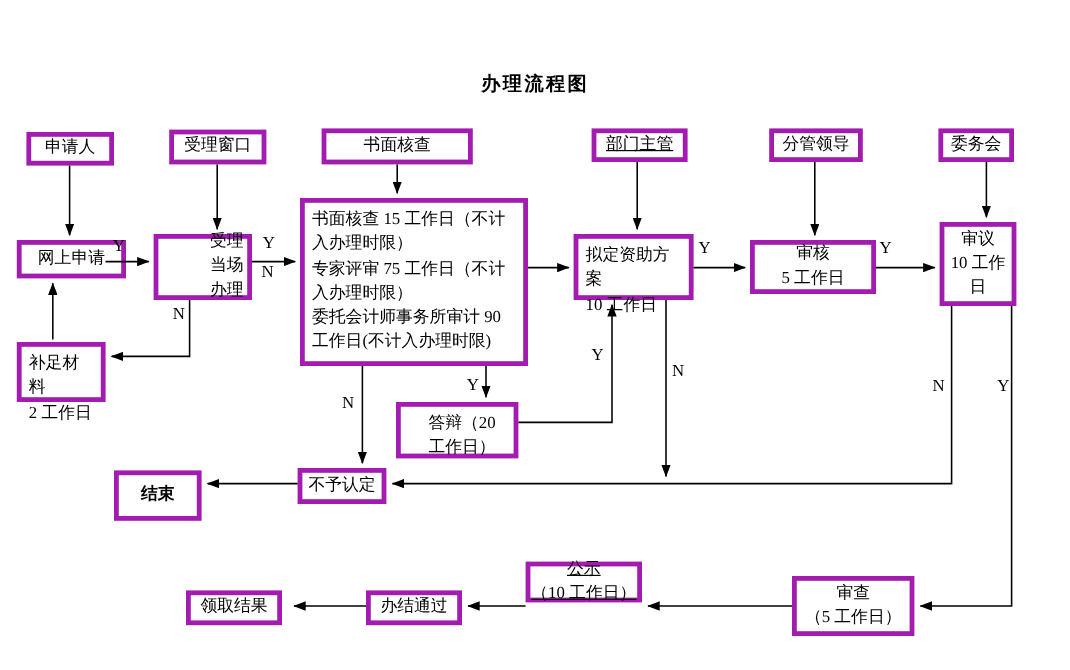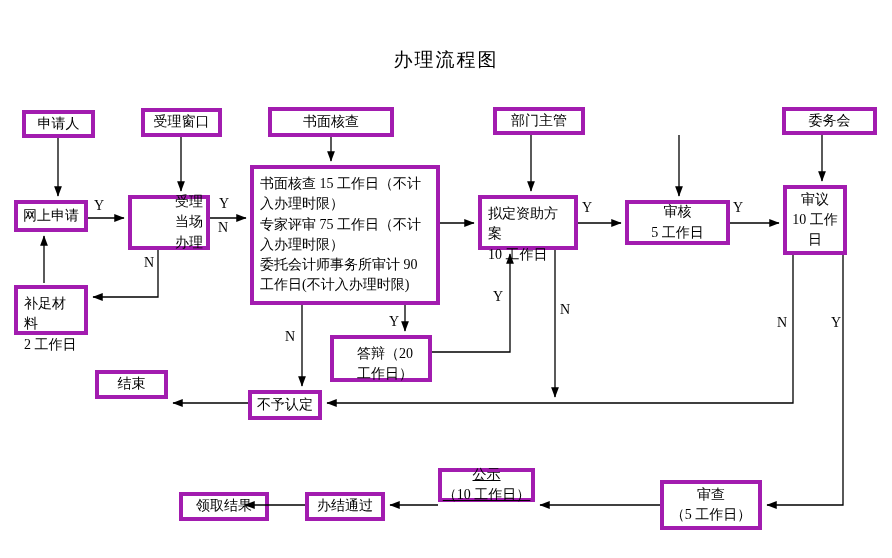--- a/index.html
+++ b/index.html
@@ -1,58 +1,59 @@
 <!DOCTYPE html>
 <html><head>
 <meta charset="utf-8">
 <style>
   html,body{margin:0;padding:0;background:#fff;}
   body{font-family:"Liberation Serif","DejaVu Serif",serif;color:#000;}
   #stage{position:relative;width:892px;height:558px;background:#fff;overflow:hidden;}
-  #title{position:absolute;top:47px;left:0;width:100%;text-align:center;font-weight:400;
-         font-size:19px;letter-spacing:2px;font-family:"Liberation Sans","DejaVu Sans",sans-serif;}
+  #title{position:absolute;top:60px;left:0;width:100%;text-align:center;font-weight:700;
+         font-size:16px;letter-spacing:2px;font-family:"Liberation Sans","DejaVu Sans",sans-serif;}
   .node{position:absolute;border:4px solid #a21caf;background:#fff;box-sizing:border-box;
         display:flex;align-items:center;justify-content:center;text-align:center;
         white-space:pre-line;font-size:14px;line-height:1.45;}
   .node.left{align-items:flex-start;justify-content:flex-start;text-align:left;padding:5px 6px;}
   .yn{position:absolute;font-size:14px;line-height:1;}
   #wires{position:absolute;left:0;top:0;width:892px;height:558px;}
   .edge{stroke:#000;stroke-width:1.3;fill:none;}
 </style>
 </head>
 <body>
 
 <div id="stage">
 
   <div id="title">办理流程图</div>
 
   <div class="node" style="left:22px;top:110px;width:73px;height:28px;">申请人</div>
   <div class="node" style="left:141px;top:108px;width:81px;height:29px;">受理窗口</div>
   <div class="node" style="left:268px;top:107px;width:126px;height:30px;">书面核查</div>
-  <div class="node" style="left:493px;top:107px;width:92px;height:28px;">部门主管</div>
-  <div class="node" style="left:782px;top:107px;width:95px;height:28px;">委务会</div>
+  <div class="node" style="left:493px;top:107px;width:80px;height:28px;text-decoration:underline;">部门主管</div>
+  <div class="node" style="left:641px;top:107px;width:78px;height:28px;">分管领导</div>
+  <div class="node" style="left:782px;top:107px;width:63px;height:28px;">委务会</div>
 
-  <div class="node" style="left:14px;top:200px;width:74px;height:32px;">网上申请</div>
+  <div class="node" style="left:14px;top:200px;width:91px;height:32px;">网上申请</div>
   <div class="node" style="left:128px;top:195px;width:82px;height:55px;padding-left:40px;">受理
 当场办理</div>
   <div class="node left" style="left:250px;top:165px;width:190px;height:140px;">书面核查 15 工作日（不计入办理时限）
 专家评审 75 工作日（不计入办理时限）
 委托会计师事务所审计 90 工作日(不计入办理时限)</div>
   <div class="node left" style="left:478px;top:195px;width:100px;height:55px;">拟定资助方案
 10 工作日</div>
   <div class="node" style="left:625px;top:200px;width:105px;height:45px;">审核
 5 工作日</div>
   <div class="node" style="left:783px;top:185px;width:64px;height:70px;">审议
 10 工作日</div>
   <div class="node left" style="left:14px;top:285px;width:74px;height:50px;">补足材料
 2 工作日</div>
   <div class="node left" style="left:330px;top:335px;width:102px;height:47px;padding-left:23px;">答辩（20 工作日）</div>
-  <div class="node" style="left:95px;top:370px;width:73px;height:29px;">结束</div>
+  <div class="node" style="left:95px;top:392px;width:73px;height:42px;font-weight:bold;">结束</div>
   <div class="node" style="left:248px;top:390px;width:74px;height:30px;">不予认定</div>
-  <div class="node" style="left:179px;top:492px;width:90px;height:29px;text-align:center;">领取结果</div>
+  <div class="node" style="left:155px;top:492px;width:80px;height:29px;text-align:center;">领取结果</div>
   <div class="node" style="left:305px;top:492px;width:80px;height:29px;">办结通过</div>
   <div class="node" style="left:438px;top:468px;width:97px;height:34px;text-decoration:underline;">公示
 （10 工作日）</div>
   <div class="node" style="left:660px;top:480px;width:102px;height:50px;">审查
 （5 工作日）</div>
 
   <span class="yn" style="left:94px;top:199px;">Y</span>
   <span class="yn" style="left:219px;top:197px;">Y</span>
   <span class="yn" style="left:218px;top:221px;">N</span>
   <span class="yn" style="left:144px;top:256px;">N</span>

